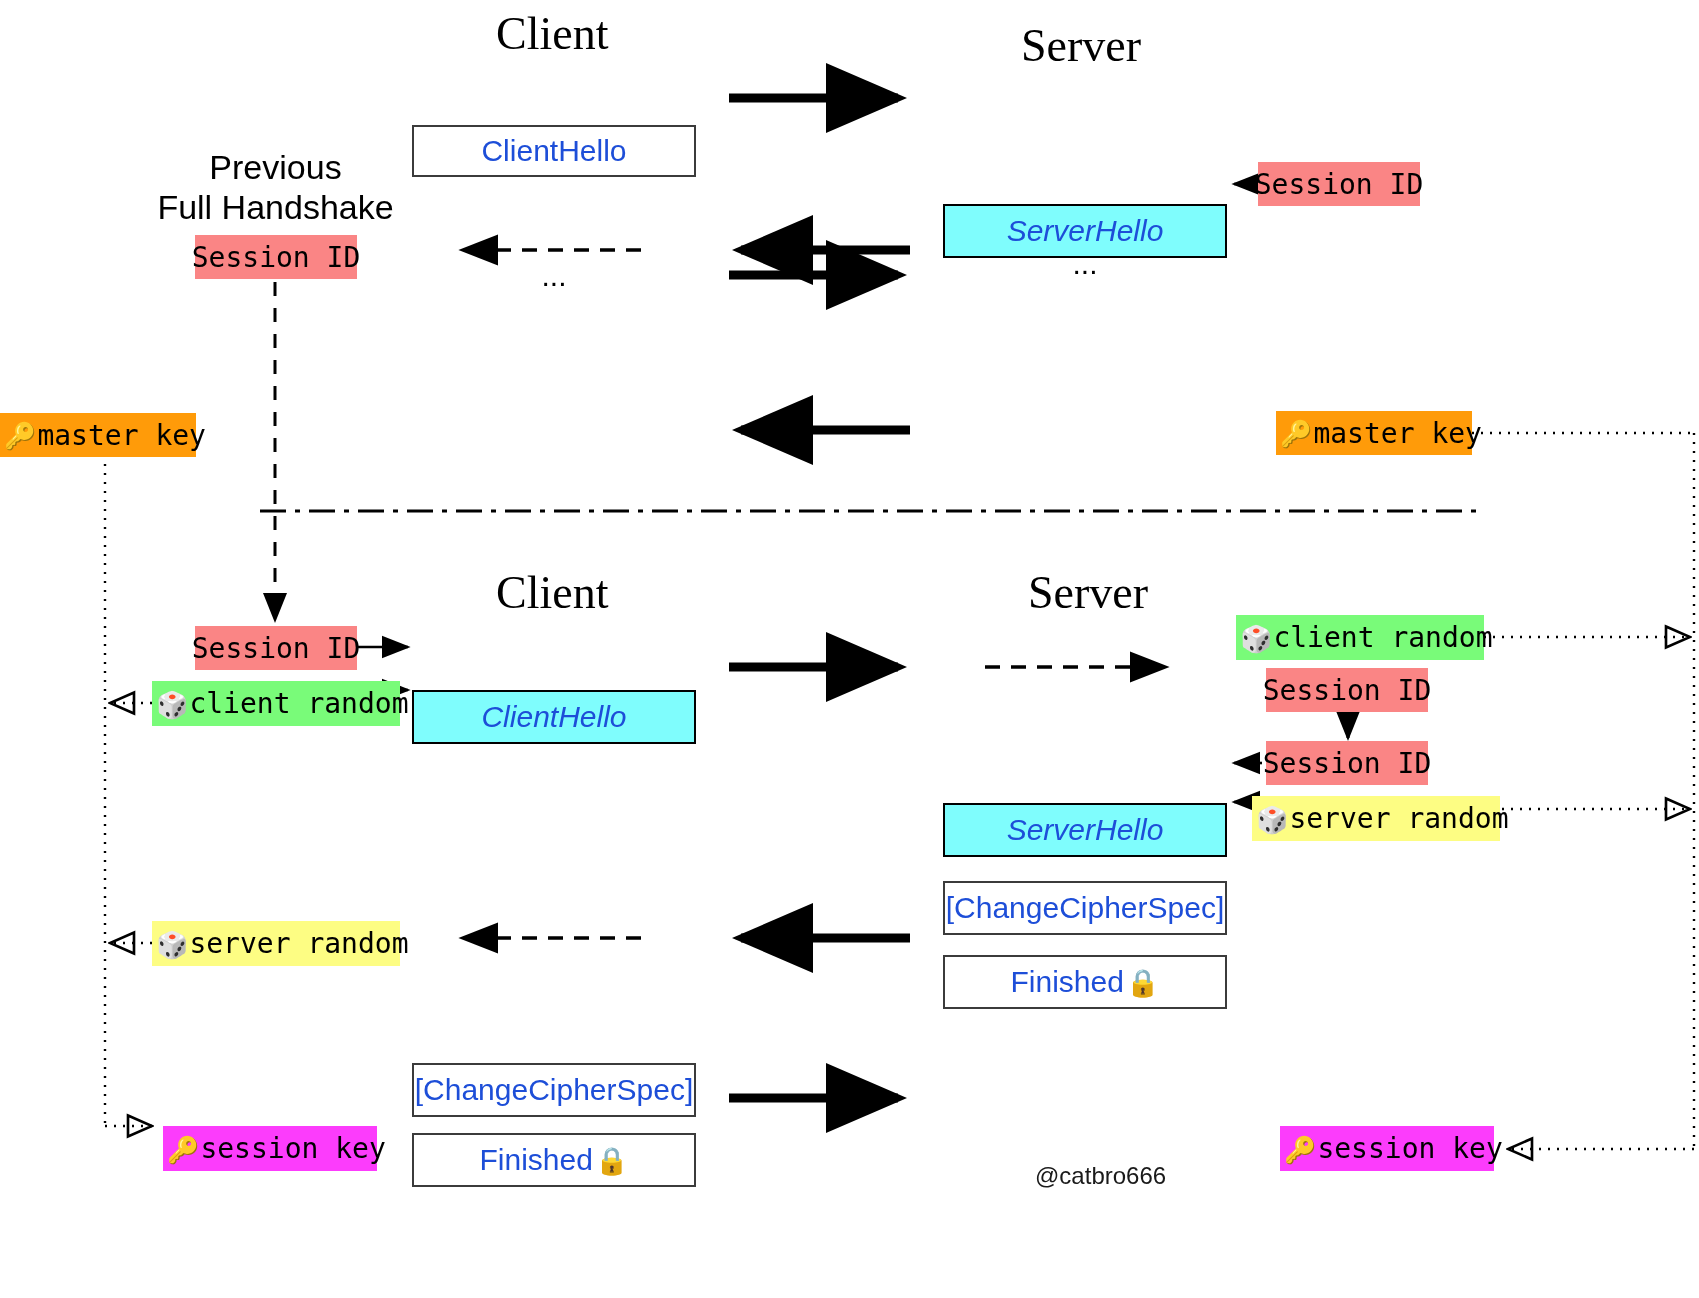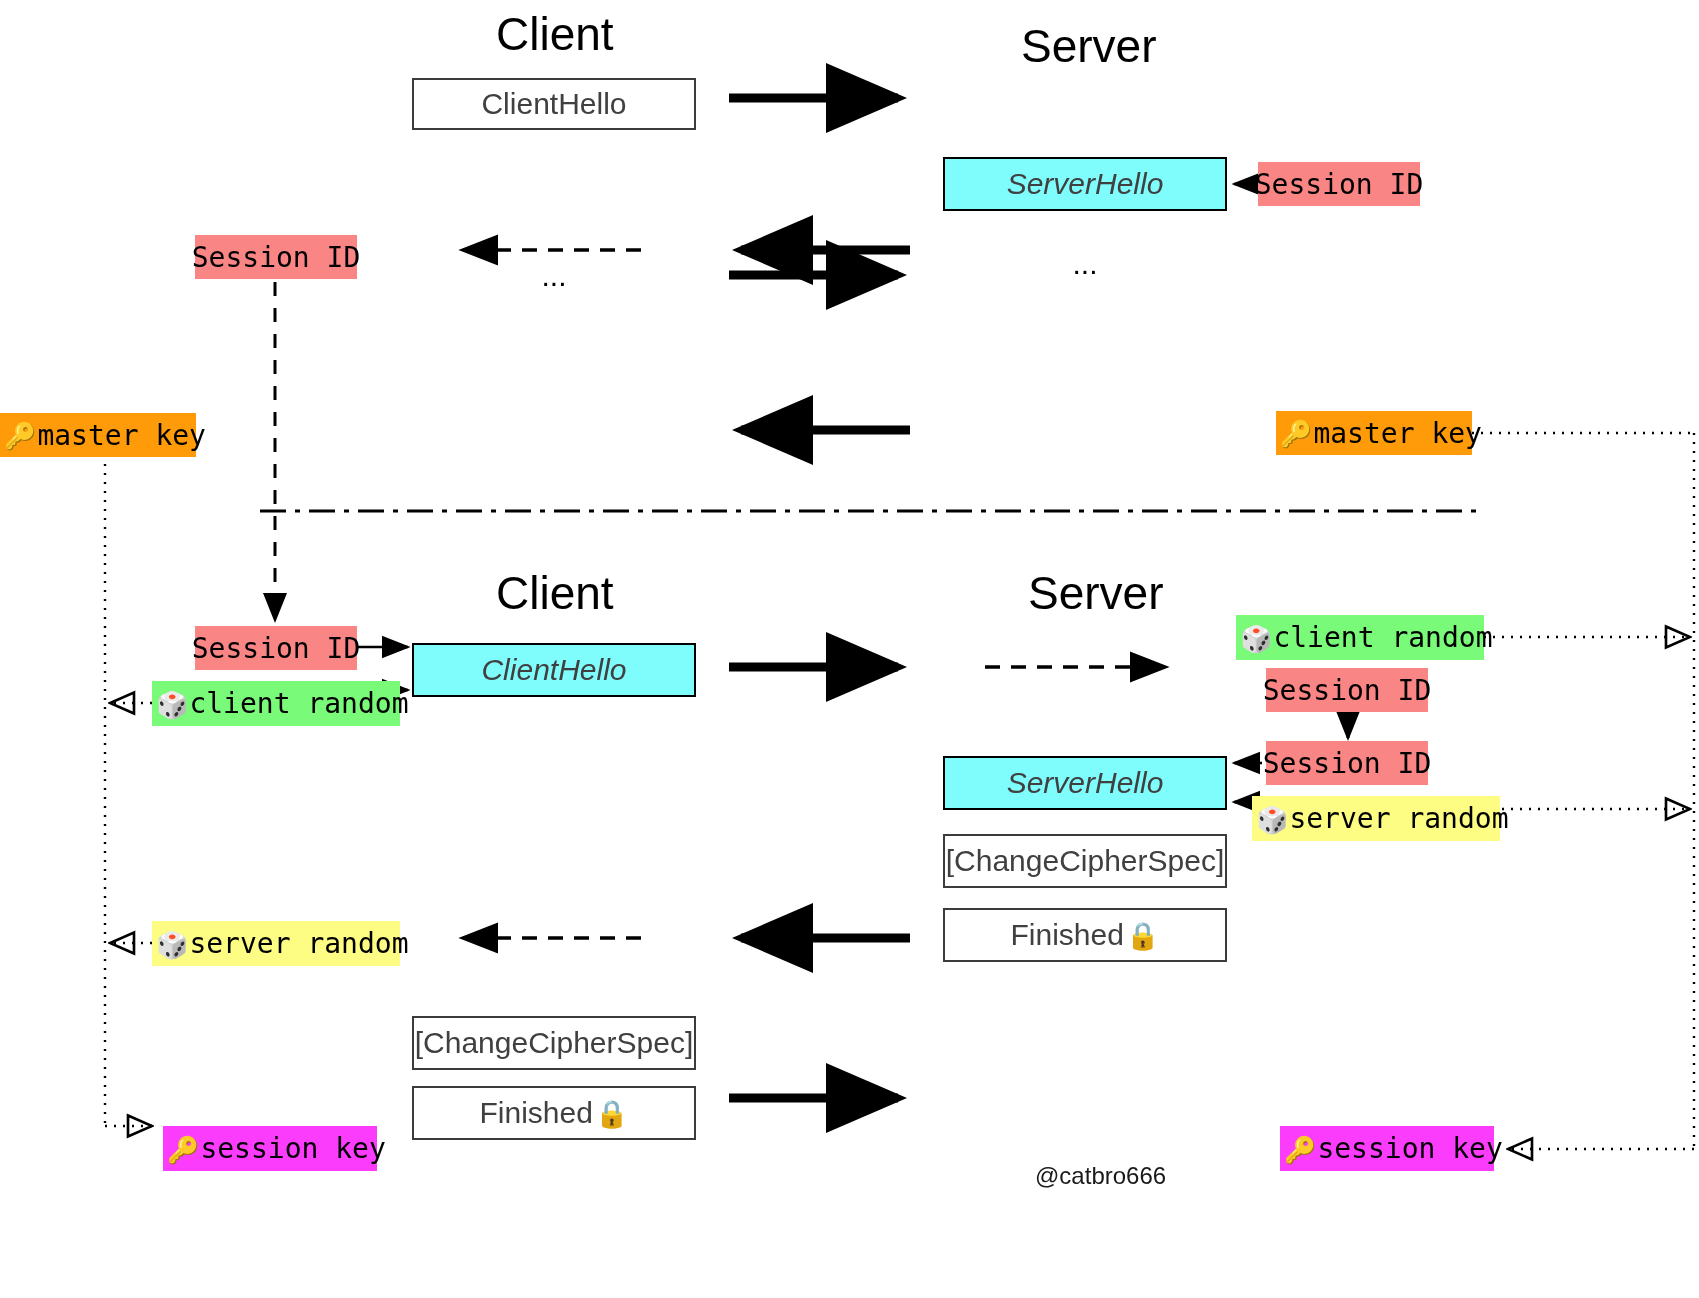--- a/index.html
+++ b/index.html
@@ -11,21 +11,21 @@
     position: relative;
     width: 1699px;
     height: 1298px;
     background: #ffffff;
     overflow: hidden;
     font-family: "Liberation Sans", sans-serif;
   }
   
   .role-title {
     position: absolute;
-    font-family: Liberation Sans, sans-serif;
+    font-family: Liberation Serif, serif;
     font-size: 46px;
     color: #000000;
     white-space: nowrap;
     line-height: 1;
   }
   
   .phase-caption {
     position: absolute;
     font-family: "Liberation Sans", sans-serif;
     font-size: 34px;
@@ -38,22 +38,23 @@
   .msg-box {
     position: absolute;
     box-sizing: border-box;
     border: 2px solid #3b3b3b;
     background: #ffffff;
     display: flex;
     align-items: center;
     justify-content: center;
     font-family: "Liberation Sans", sans-serif;
     font-size: 30px;
-    color: #404040;
+    color: #1d4ed8;
     white-space: nowrap;
+    margin-top: 47px;
   }
   .msg-box.cyan {
     background: #7ffdfd;
     border-color: #000000;
     font-style: italic;
   }
   
   .chip {
     position: absolute;
     box-sizing: border-box;
@@ -212,20 +213,22 @@
       <line x1="729" y1="1098" x2="898" y2="1098" stroke="#000" stroke-width="9" marker-end="url(#solidArrowR)"></line>
     </g>
   </svg>
 
   <div class="role-title" style="left:496px; top:11px;">Client</div>
 
   <div class="role-title" style="left:1021px; top:23px;">Server</div>
 
   <div class="msg-box" style="left:412px; top:78px; width:284px; height:52px;">ClientHello</div>
 
+  <div class="phase-caption" style="left:143px; top:148px; width:265px;">Previous
+Full Handshake</div>
 
   <div class="msg-box cyan" style="left:943px; top:157px; width:284px; height:54px;">ServerHello</div>
 
   <div class="chip chip-red center" style="left:1258px; top:162px; width:162px; height:44px;">Session ID</div>
 
   <div class="chip chip-red center" style="left:195px; top:235px; width:162px; height:44px;">Session ID</div>
 
   <div class="phase-caption" style="left:524px; top:258px; width:60px; font-size:30px;">...</div>
 
   <div class="phase-caption" style="left:1055px; top:246px; width:60px; font-size:30px;">...</div>

